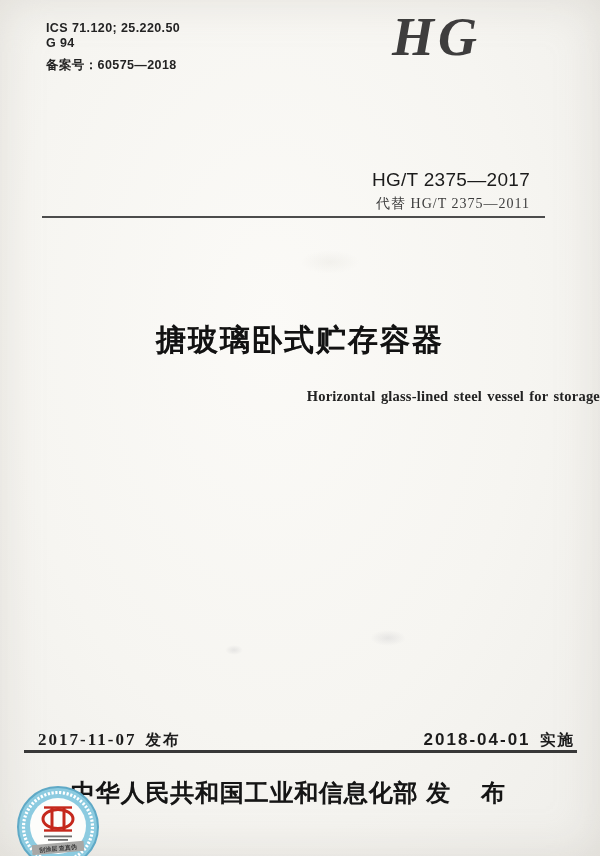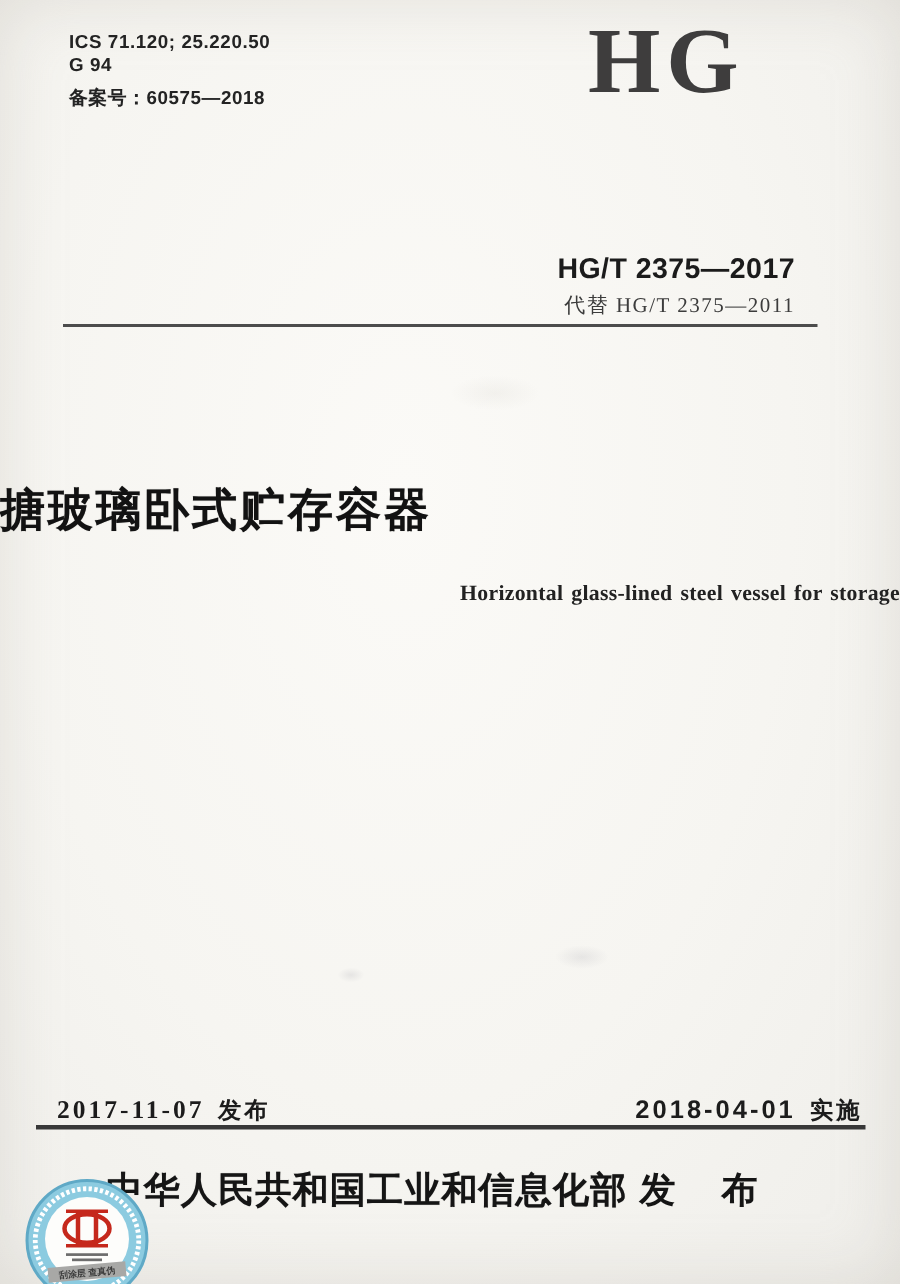--- a/index.html
+++ b/index.html
@@ -16,40 +16,40 @@
   }
   .sheet *{box-sizing:border-box;}
 
   
   .meta{position:absolute;left:46px;top:21px;font-size:12.5px;font-weight:700;
         letter-spacing:.4px;color:#232323;line-height:15px;}
   .meta .record{margin-top:7px;}
 
   
   .hg-logo{position:absolute;left:392px;top:10px;
-    font-family:"Liberation Serif",serif;font-weight:700;font-size:62px;
-    letter-spacing:4px;color:#3e3d3d;line-height:1;}
+    font-family:"Liberation Serif",serif;font-weight:700;font-size:54px;
+    letter-spacing:4px;color:#3e3d3d;line-height:1;font-style:italic;}
 
   
   .org-title{position:absolute;left:44px;top:103px;white-space:nowrap;
     font-size:36px;font-weight:700;letter-spacing:1px;color:#171717;
     text-shadow:0 0 .5px rgba(0,0,0,.4);}
 
   
   .code-block{position:absolute;right:70px;top:169px;text-align:right;}
-  .code-block .code{font-size:19px;font-weight:700;letter-spacing:.3px;color:#1b1b1b;}
+  .code-block .code{font-size:19px;font-weight:400;letter-spacing:.3px;color:#1b1b1b;}
   .code-block .replaces{margin-top:4px;font-family:"Liberation Serif",serif;
     font-size:14px;letter-spacing:1px;color:#3c3c3c;}
 
   .rule{position:absolute;background:#4c4c4c;}
   .rule-top{left:42px;top:216px;width:503px;height:2px;}
   .rule-bottom{left:24px;top:750px;width:553px;height:2.5px;background:#383838;}
 
   
-  .doc-title-zh{position:absolute;left:0;right:0;top:320px;
+  .doc-title-zh{position:absolute;left:0;right:0;top:320px;text-align:center;
     font-size:30px;font-weight:700;letter-spacing:2px;color:#121212;
     text-shadow:0 0 .5px rgba(0,0,0,.45);}
   .doc-title-en{position:absolute;left:0;right:0;top:388px;text-align:right;
     font-family:"Liberation Serif",serif;font-weight:700;font-size:14.5px;
     letter-spacing:.2px;word-spacing:1.5px;color:#222;}
 
   
   .date-issue{position:absolute;left:38px;top:730px;font-family:Liberation Serif, serif;}
   .date-impl{position:absolute;right:25px;top:730px;}
   .date-val{font-size:17px;font-weight:700;letter-spacing:2px;color:#1c1c1c;}

